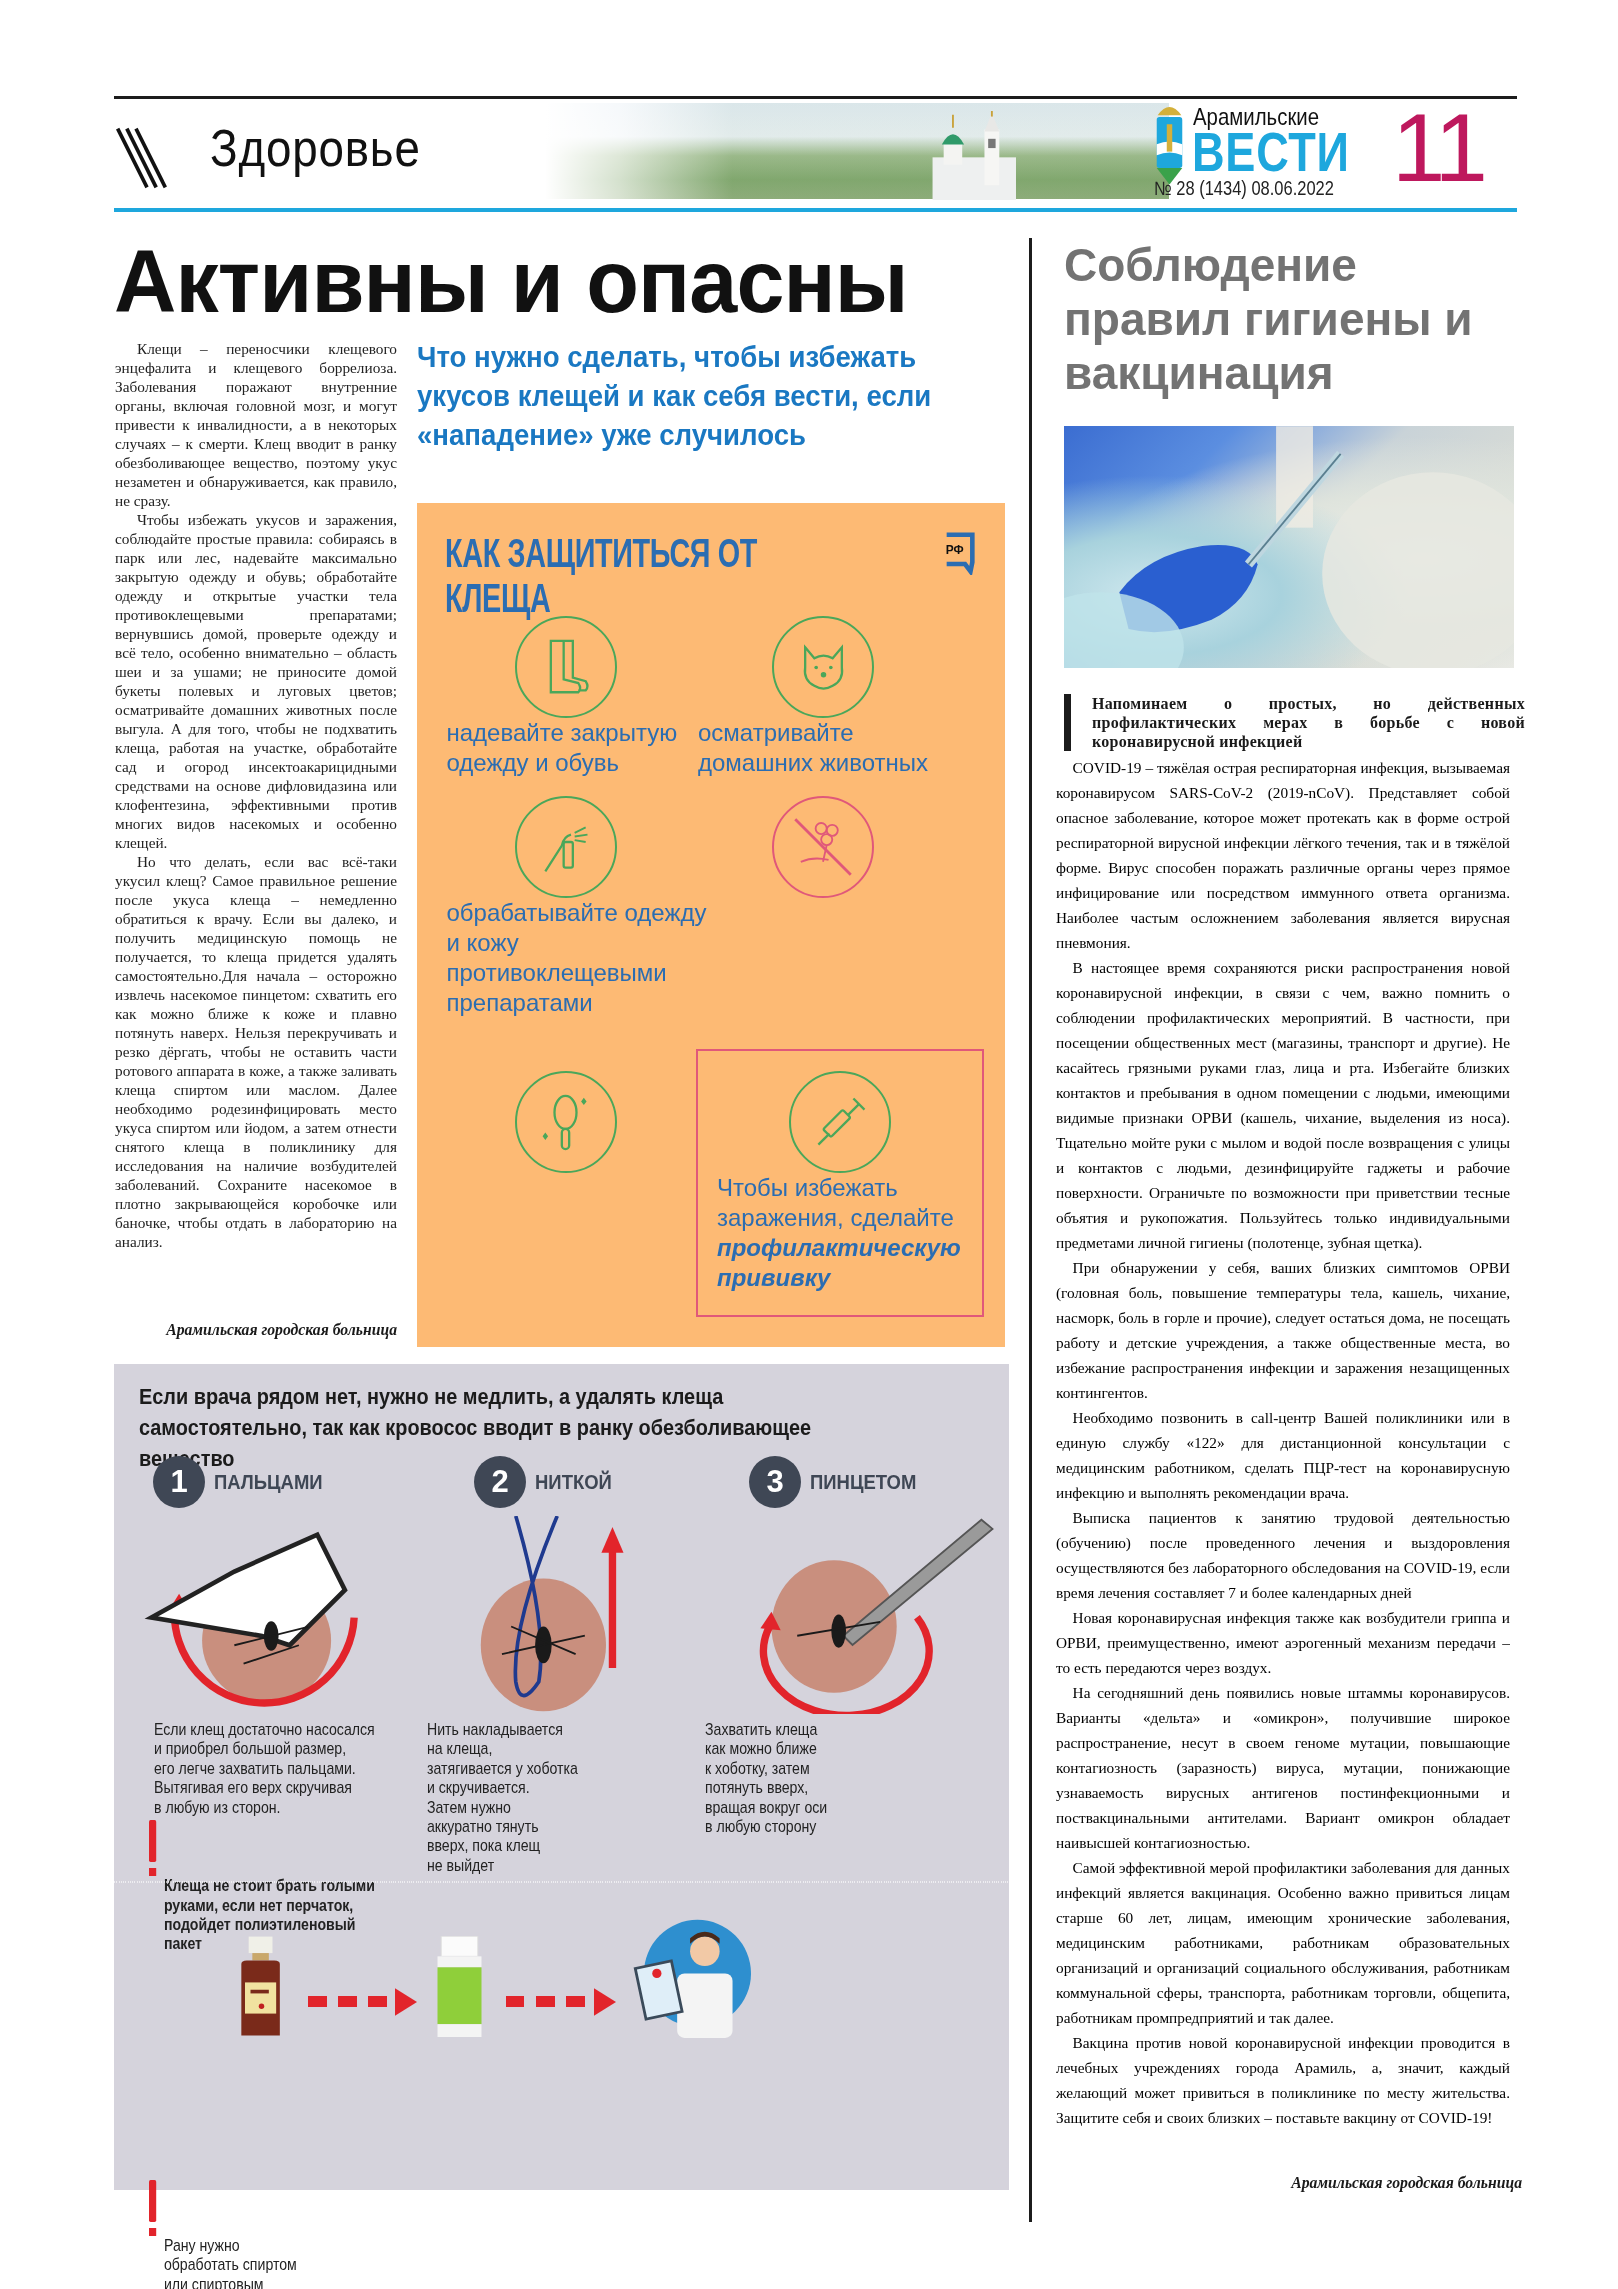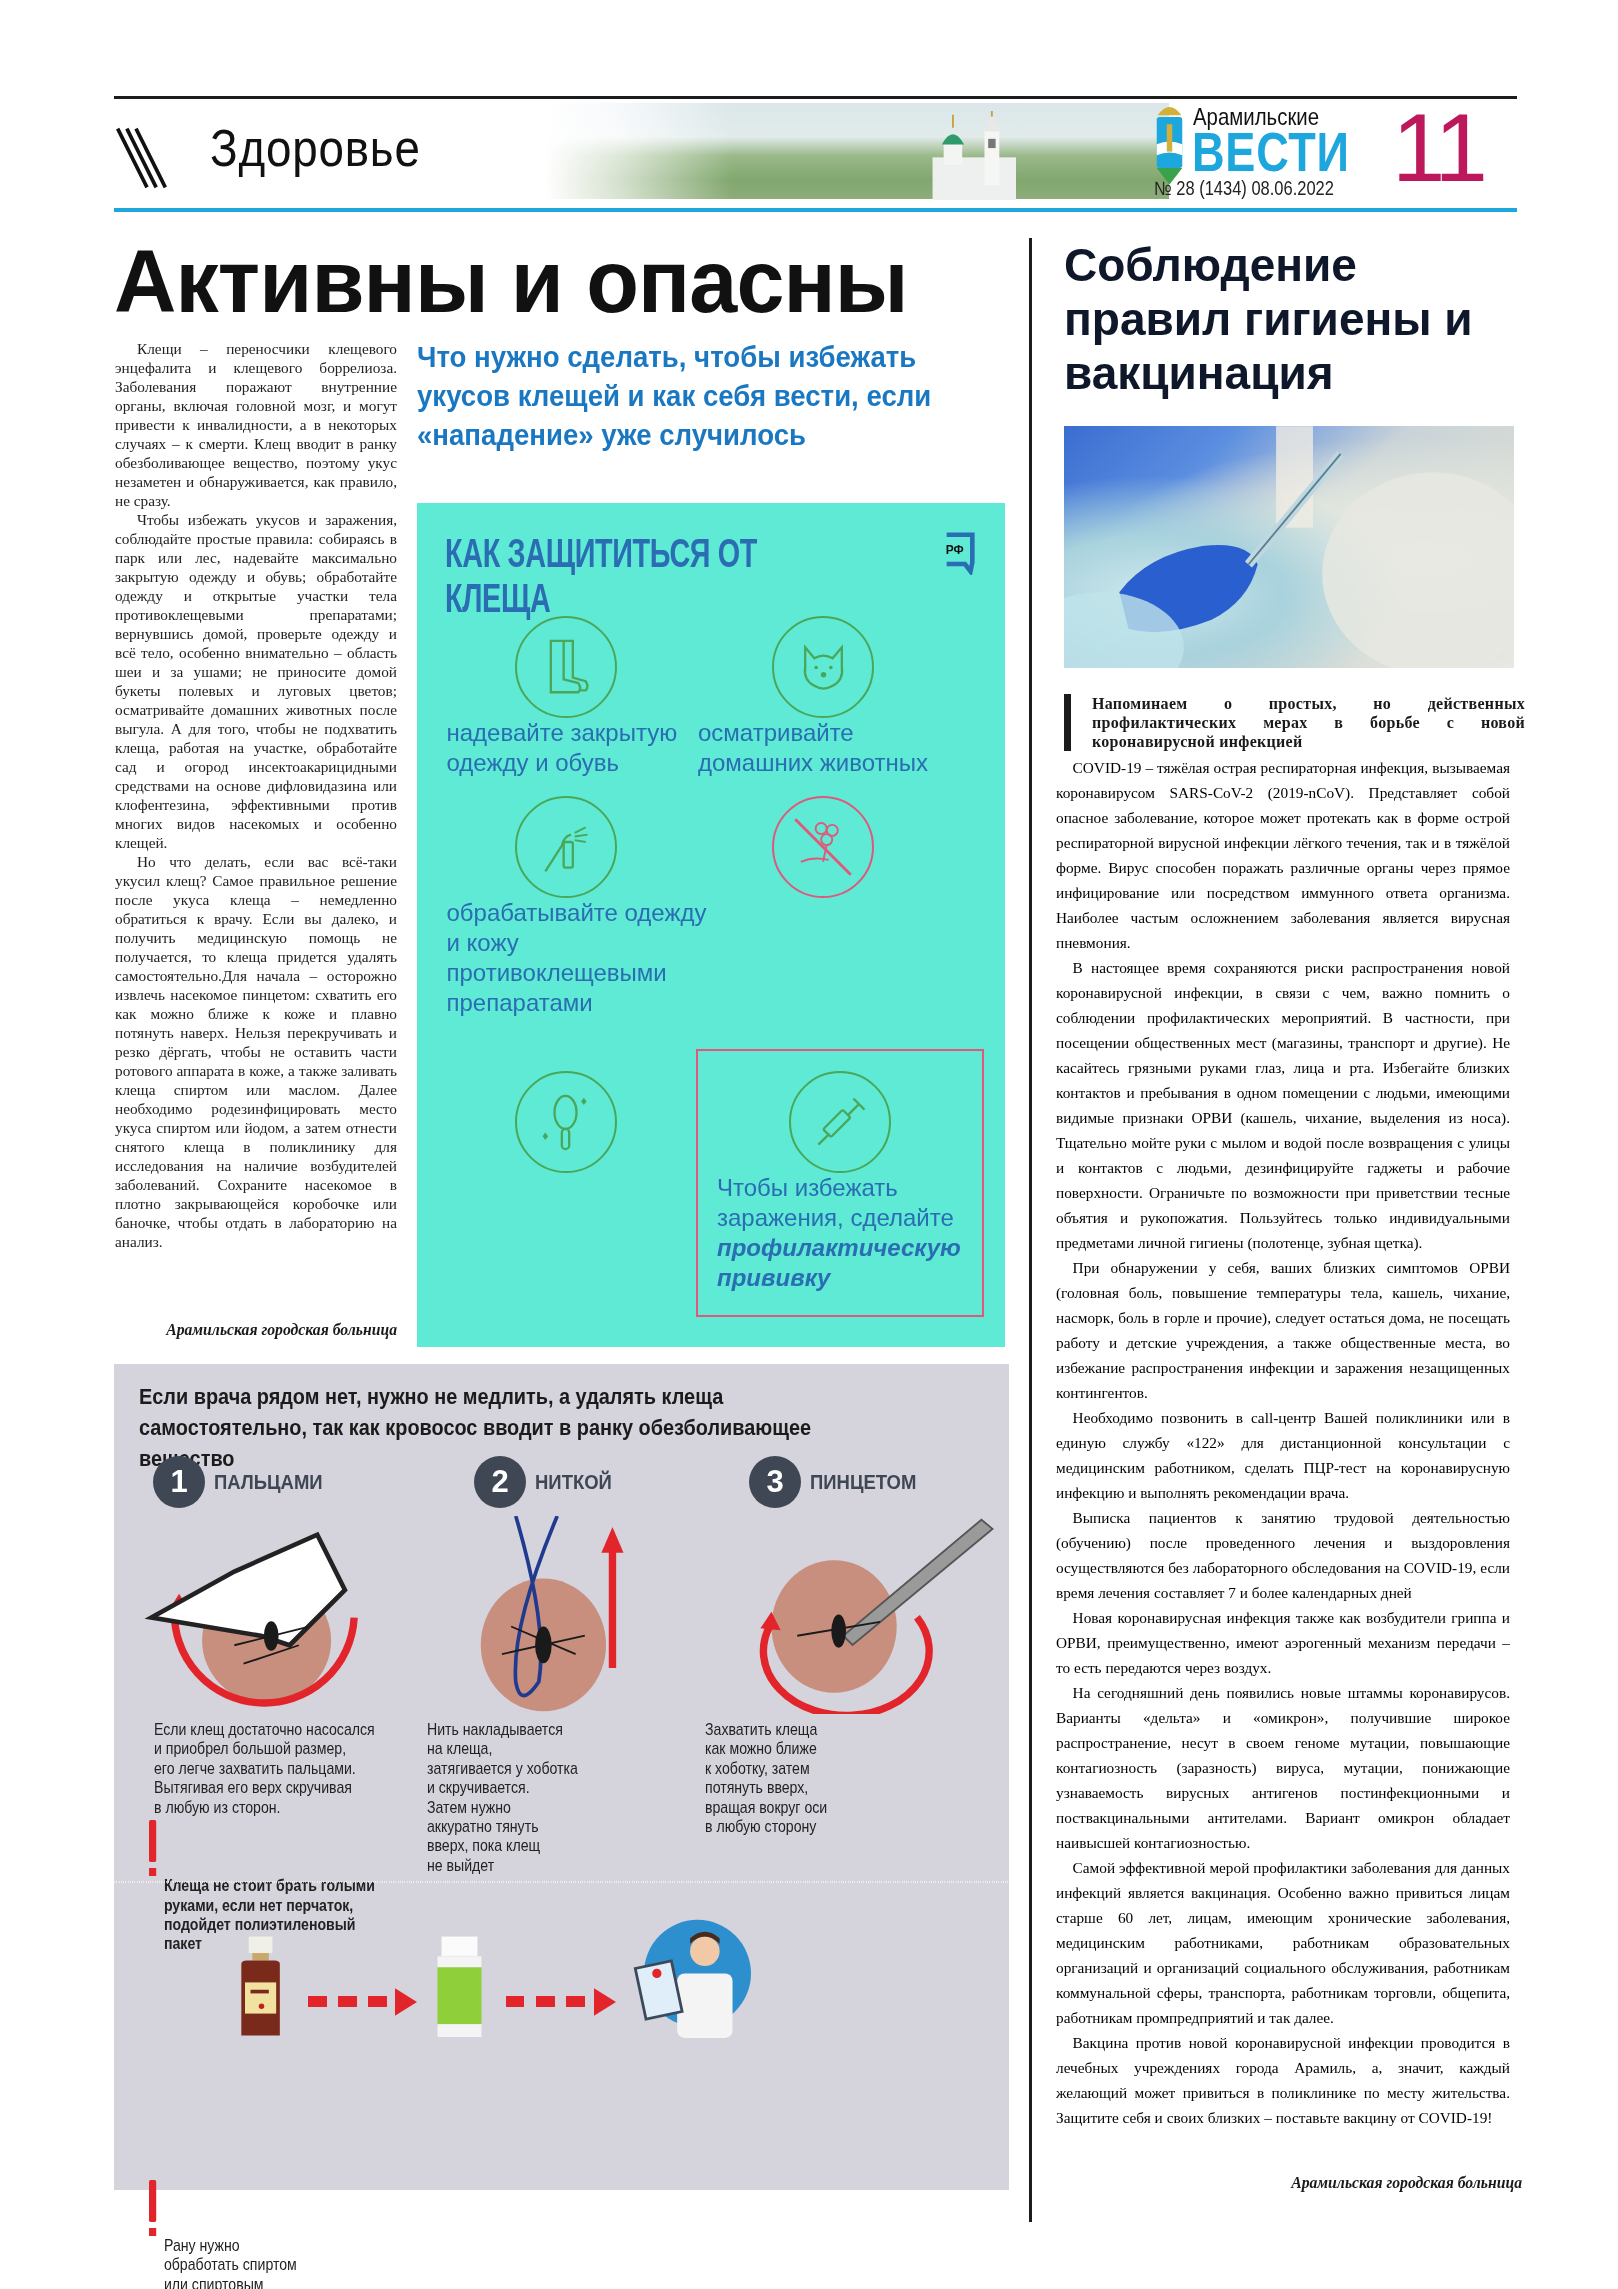--- a/index.html
+++ b/index.html
@@ -25,21 +25,21 @@
 
   
   .headline-left { left: 114px; top: 235px; font-family: "Liberation Sans", sans-serif; font-weight: bold; font-size: 89px; line-height: 1.05; color: #111; letter-spacing: -0.9px; transform: scaleX(0.97); transform-origin: left; }
   .body-col-left { left: 115px; top: 339px; width: 282px; font-size: 15.3px; line-height: 19px; text-align: justify; hyphens: auto; color: #222; }
   .body-col-left p { text-indent: 22px; }
   .signature-left { left: 115px; top: 1321px; width: 282px; text-align: right; font-style: italic; font-weight: bold; font-size: 15.7px; }
 
   .subhead { left: 417px; top: 337px; width: 591px; font-family: "Liberation Sans", sans-serif; font-weight: bold; font-size: 30px; line-height: 39px; color: #1a78c2; transform: scaleX(0.92); transform-origin: left; }
 
   
-  .infog1 { left: 417px; top: 503px; width: 588px; height: 844px; background: #5eead4; }
+  .infog1 { left: 417px; top: 503px; width: 588px; height: 844px; background: #fdba74; }
   .ig-title { left: 28px; top: 28px; font-family: "Liberation Sans", sans-serif; font-weight: bold; font-size: 40px; color: #2b6db2; transform: scaleX(0.72); transform-origin: left; letter-spacing: -0.5px; }
   .rf-badge { left: 526px; top: 28px; width: 33px; height: 44px; }
   .ig-item { width: 277px; }
   .ig-icon { width: 102px; height: 102px; border-radius: 50%; border: 2.8px solid #4aa75a; display: flex; align-items: center; justify-content: center; }
   .ig-icon.red { border-color: #e0587a; }
   .ig-text { font-family: "Liberation Sans", sans-serif; font-size: 24px; line-height: 30px; color: #2b6db2; }
   .ig-text b { font-style: italic; }
   .red-frame { left: 279px; top: 546px; width: 288px; height: 268px; border: 2.8px solid #e0587a; }
 
   
@@ -51,21 +51,21 @@
   .step-text { font-family: "Liberation Sans", sans-serif; font-size: 15.7px; line-height: 19.4px; color: #222; transform: scaleX(0.9); transform-origin: left; white-space: pre-line; }
   .warn { font-family: "Liberation Sans", sans-serif; font-size: 15.7px; line-height: 19.4px; color: #222; transform: scaleX(0.9); transform-origin: left; white-space: pre-line; padding-left: 16.6px; position: relative; }
   .warn.bold { font-weight: bold; }
   .warn .bang { position: absolute; left: 0; top: 1.8px; width: 8.3px; height: 42px; background: #e2242b; border-radius: 1.8px; }
   .warn .dot { position: absolute; left: 0; top: 50px; width: 8.3px; height: 8.3px; background: #e2242b; }
   .ig2-divider { left: 0; top: 517px; width: 895px; height: 1.8px; background: repeating-linear-gradient(90deg, #fff 0 0.9px, transparent 0.9px 1.8px); opacity: 0.6; }
   .dash-arrow { height: 11px; background: repeating-linear-gradient(90deg, #e2242b 0 18.5px, transparent 18.5px 30px); }
 
   
   .vrule { left: 1029px; top: 238px; width: 2.8px; height: 1984px; background: #1c1c1c; }
-  .headline-right { left: 1064px; top: 238px; width: 461px; font-family: "Liberation Sans", sans-serif; font-weight: bold; font-size: 46px; line-height: 54px; color: #0f172a; }
+  .headline-right { left: 1064px; top: 238px; width: 461px; font-family: "Liberation Sans", sans-serif; font-weight: bold; font-size: 46px; line-height: 54px; color: #737373; }
   .photo-right { left: 1064px; top: 426px; width: 450px; height: 242px; overflow: hidden;
      background: radial-gradient(ellipse at 20% 70%, #cfe8ee 0%, #a8d2dd 25%, transparent 50%),
                  radial-gradient(ellipse at 80% 55%, #eef0ea 0%, #dfe4dd 35%, transparent 65%),
                  linear-gradient(135deg, #3b6dd1 0%, #5b8ee0 25%, #c9d3d8 50%, #d9dcd6 75%, #eaeae5 100%); }
   .lead-right { left: 1064px; top: 694px; width: 461px; border-left: 7.4px solid #1b1b1b; padding-left: 21px; font-weight: bold; font-size: 16px; line-height: 19px; text-align: justify; letter-spacing: 0.3px; }
   .body-col-right { left: 1056px; top: 755px; width: 454px; font-size: 15.3px; line-height: 25px; text-align: justify; hyphens: auto; color: #000000; }
   .body-col-right p { text-indent: 16.6px; }
   .signature-right { left: 1068px; top: 2174px; width: 454px; text-align: right; font-style: italic; font-weight: bold; font-size: 15.7px; }
 </style>
 </head>

